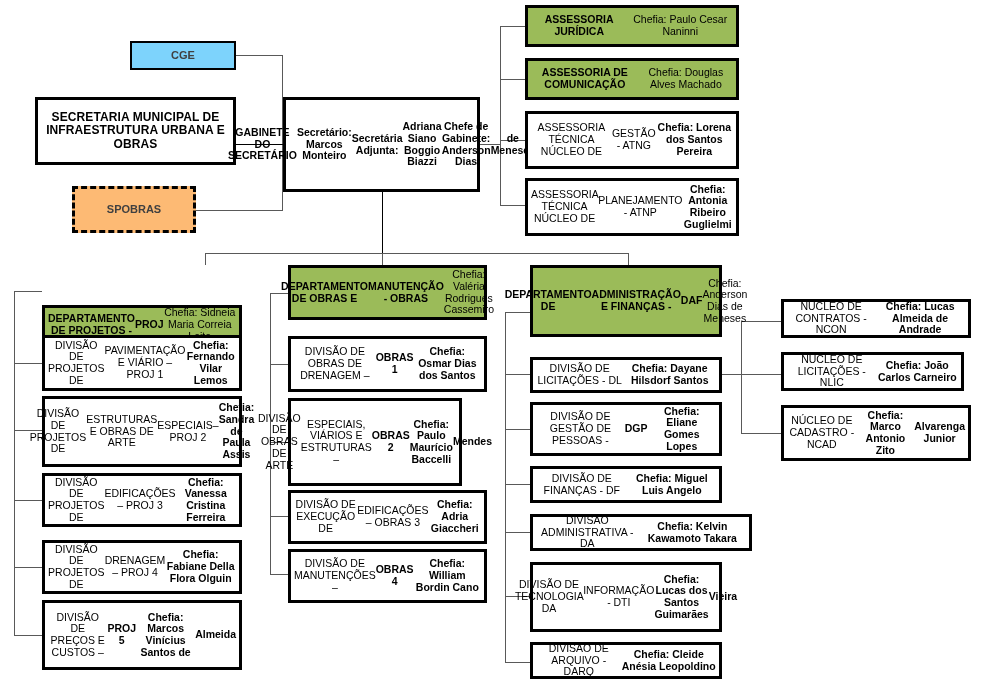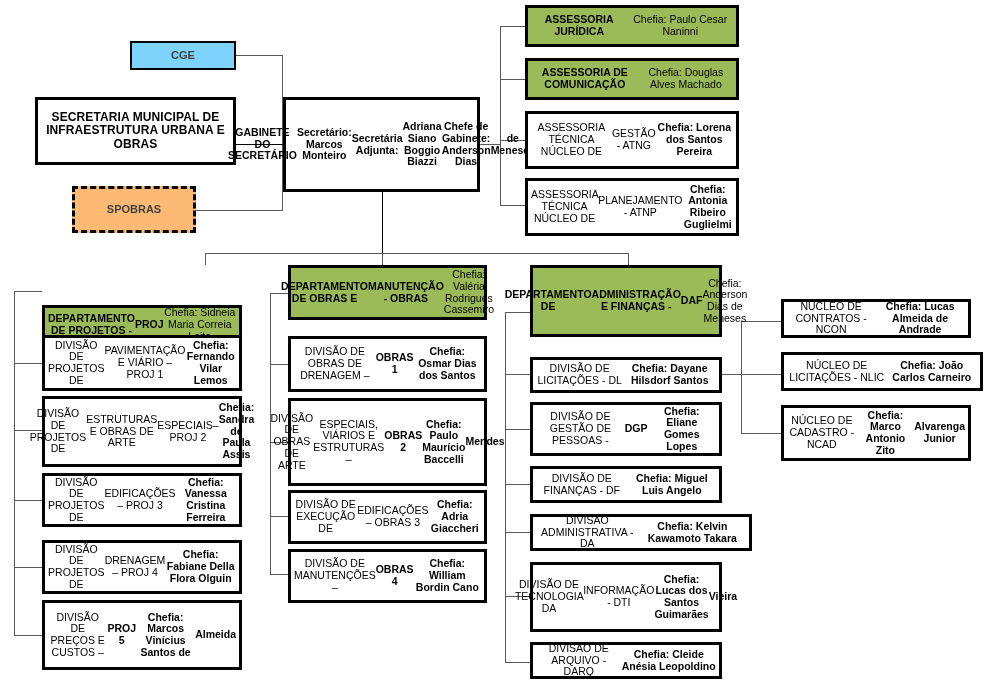--- a/index.html
+++ b/index.html
@@ -193,21 +193,21 @@
     <span class="t2">MANUTENÇÃO - OBRAS</span>
     <span class="t1">Chefia: Valéria Rodrigues Cassemiro</span>
   </div>
 
   <div class="box" style="left:288px;top:336px;width:199px;height:56px;">
     <span class="t1">DIVISÃO DE OBRAS DE DRENAGEM –</span>
     <span class="t2">OBRAS 1</span>
     <span class="t2">Chefia: Osmar Dias dos Santos</span>
   </div>
 
-  <div class="box" style="left:288px;top:398px;width:199px;height:88px;">
+  <div class="box" style="left:288px;top:398px;width:174px;height:88px;">
     <span class="t1">DIVISÃO DE OBRAS DE ARTE</span>
     <span class="t1">ESPECIAIS, VIÁRIOS E ESTRUTURAS –</span>
     <span class="t2">OBRAS 2</span>
     <span class="t2">Chefia: Paulo Maurício Baccelli</span>
     <span class="t2">Mendes</span>
   </div>
 
   <div class="box" style="left:288px;top:490px;width:199px;height:54px;">
     <span class="t1">DIVISÃO DE EXECUÇÃO DE</span>
     <span class="t1">EDIFICAÇÕES – OBRAS 3</span>
@@ -258,21 +258,21 @@
   <div class="box" style="left:530px;top:642px;width:192px;height:37px;">
     <span class="t1">DIVISÃO DE ARQUIVO - DARQ</span>
     <span class="t2">Chefia: Cleide Anésia Leopoldino</span>
   </div>
 
   <div class="box" style="left:781px;top:299px;width:190px;height:39px;">
     <span class="t1">NÚCLEO DE CONTRATOS - NCON</span>
     <span class="t2">Chefia: Lucas Almeida de Andrade</span>
   </div>
 
-  <div class="box" style="left:781px;top:352px;width:202px;height:39px;">
+  <div class="box" style="left:781px;top:352px;width:183px;height:39px;">
     <span class="t1">NÚCLEO DE LICITAÇÕES - NLIC</span>
     <span class="t2">Chefia: João Carlos Carneiro</span>
   </div>
 
   <div class="box" style="left:781px;top:405px;width:190px;height:56px;">
     <span class="t1">NÚCLEO DE CADASTRO - NCAD</span>
     <span class="t2">Chefia: Marco Antonio Zito</span>
     <span class="t2">Alvarenga Junior</span>
   </div>
 

